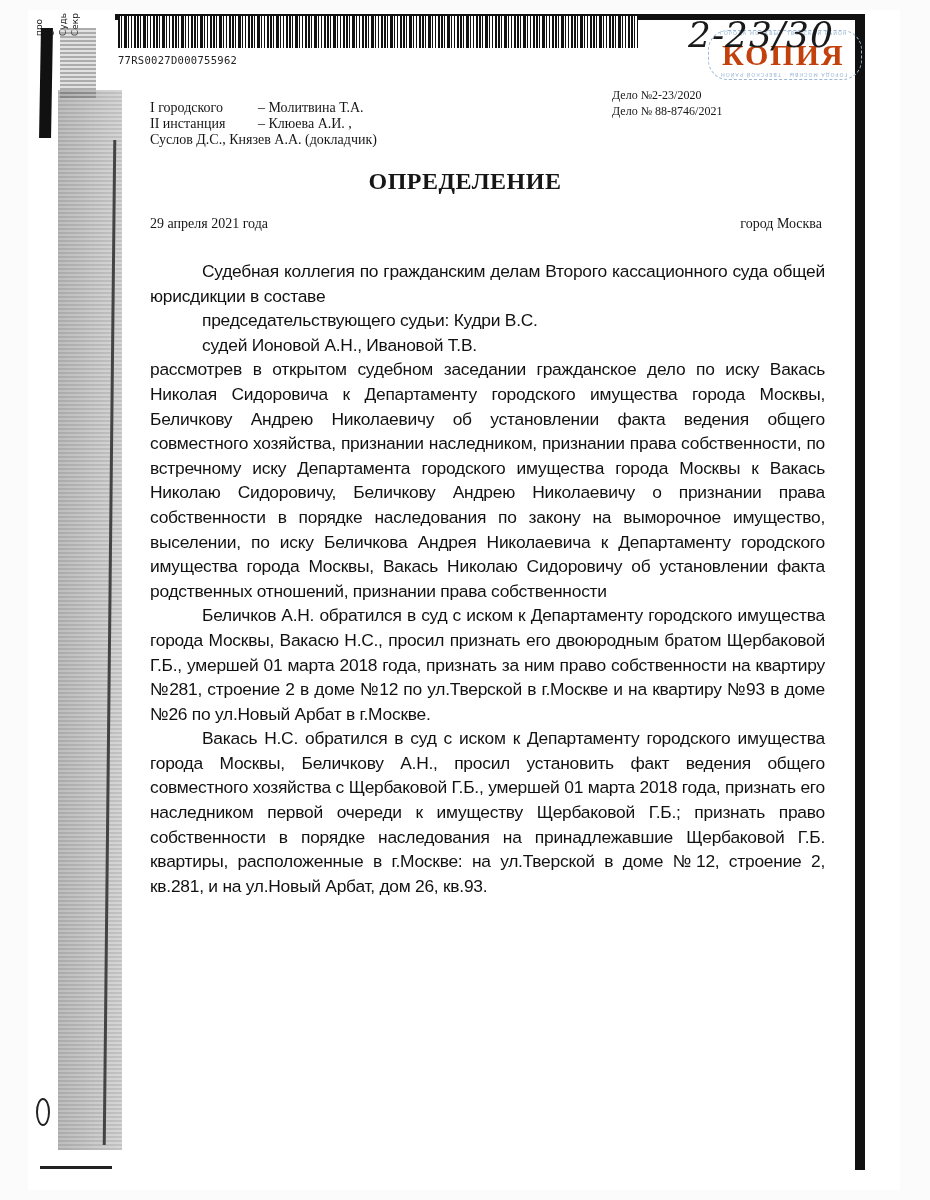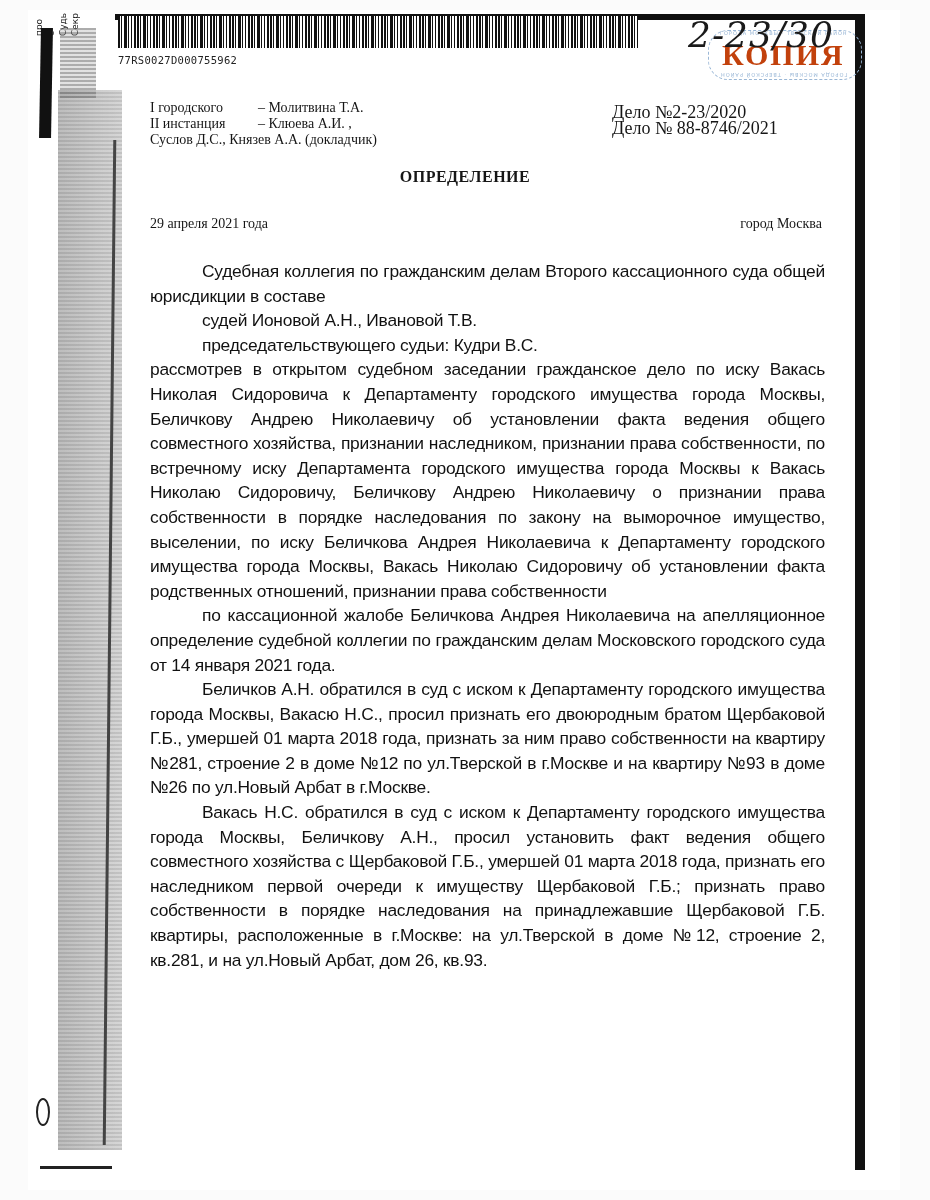--- a/index.html
+++ b/index.html
@@ -87,25 +87,25 @@
     position: absolute; left: 688px; top: 14px; font-family: "DejaVu Serif", serif;
     font-style: italic; font-size: 36px; color: #1a1a1a; letter-spacing: 1px;
   }
   
   .instances {
     position: absolute; left: 150px; top: 100px; font-size: 14px; line-height: 16px;
   }
   .inst-row { display: flex; }
   .inst-row .k { width: 108px; }
   .case-nos {
-    position: absolute; left: 612px; top: 104px; font-size: 18px; line-height: 16px;
+    position: absolute; left: 612px; top: 87px; font-size: 12px; line-height: 16px;
   }
   .doc-title {
     position: absolute; left: 0; right: 0; top: 168px; text-align: center;
-    font-size: 16px; font-weight: bold; letter-spacing: 0.5px;
+    font-size: 24px; font-weight: bold; letter-spacing: 0.5px;
   }
   .date-row {
     position: absolute; left: 150px; top: 216px; width: 672px;
     display: flex; justify-content: space-between; font-size: 14px;
   }
   
   .body {
     position: absolute; left: 150px; top: 259px; width: 675px;
     font-family: Liberation Sans, sans-serif; font-size: 17.4px; line-height: 24.6px;
     letter-spacing: -0.25px; text-align: justify; color: #111;
@@ -165,19 +165,18 @@
 
 <div class="doc-title">ОПРЕДЕЛЕНИЕ</div>
 
 <div class="date-row">
   <span>29 апреля 2021 года</span>
   <span>город Москва</span>
 </div>
 
 <div class="body">
   <p class="ind">Судебная коллегия по гражданским делам Второго кассационного суда общей юрисдикции в составе</p>
+  <p class="ind2">председательствующего судьи: Кудри В.С.</p>
   <p class="ind2">судей Ионовой А.Н., Ивановой Т.В.</p>
-  <p class="ind2">председательствующего судьи: Кудри В.С.</p>
   <p>рассмотрев в открытом судебном заседании гражданское дело по иску Вакась Николая Сидоровича к Департаменту городского имущества города Москвы, Беличкову Андрею Николаевичу об установлении факта ведения общего совместного хозяйства, признании наследником, признании права собственности, по встречному иску Департамента городского имущества города Москвы к Вакась Николаю Сидоровичу, Беличкову Андрею Николаевичу о признании права собственности в порядке наследования по закону на выморочное имущество, выселении, по иску Беличкова Андрея Николаевича к Департаменту городского имущества города Москвы, Вакась Николаю Сидоровичу об установлении факта родственных отношений, признании права собственности</p>
-  <p class="ind">по кассационной жалобе Беличкова Андрея Николаевича на апелляционное определение судебной коллегии по гражданским делам Московского городского суда от 14 января 2021 года.</p>
   <p class="ind">Беличков А.Н. обратился в суд с иском к Департаменту городского имущества города Москвы, Вакасю Н.С., просил признать его двоюродным братом Щербаковой Г.Б., умершей 01 марта 2018 года, признать за ним право собственности на квартиру №281, строение 2 в доме №12 по ул.Тверской в г.Москве и на квартиру №93 в доме №26 по ул.Новый Арбат в г.Москве.</p>
   <p class="ind">Вакась Н.С. обратился в суд с иском к Департаменту городского имущества города Москвы, Беличкову А.Н., просил установить факт ведения общего совместного хозяйства с Щербаковой Г.Б., умершей 01 марта 2018 года, признать его  наследником первой очереди к имуществу Щербаковой Г.Б.;    признать право собственности в порядке наследования на принадлежавшие Щербаковой Г.Б. квартиры, расположенные в г.Москве: на ул.Тверской  в доме №12, строение 2, кв.281, и на ул.Новый Арбат, дом 26, кв.93.</p>
 </div>
 
 </body></html>

